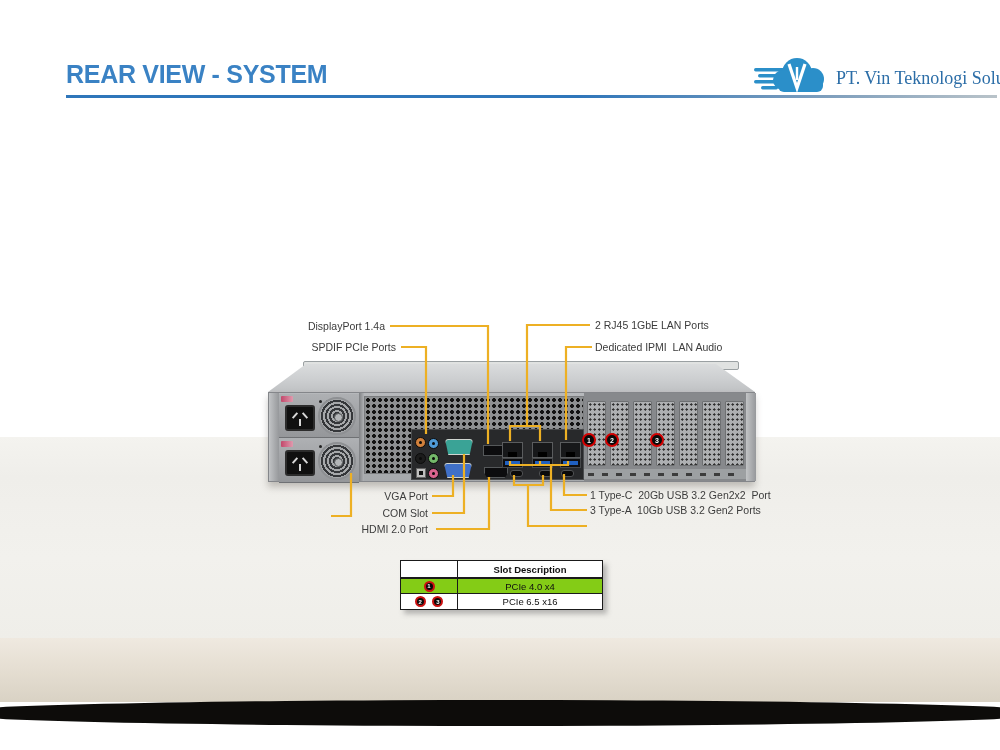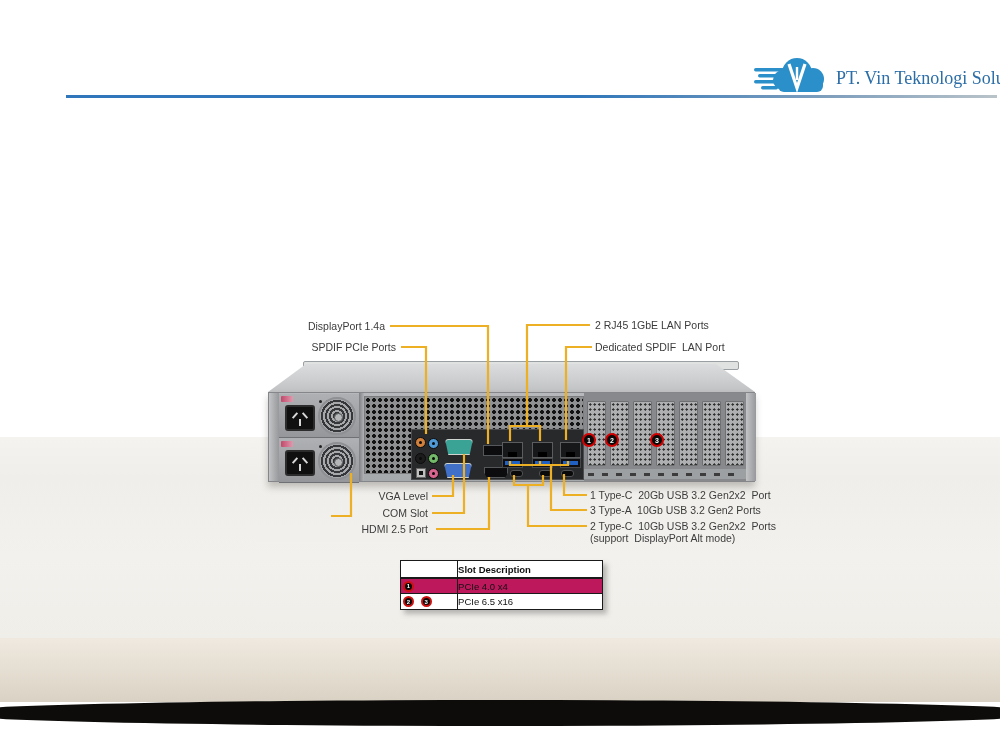--- a/index.html
+++ b/index.html
@@ -88,38 +88,39 @@
     border:1px solid #6e7072;box-sizing:border-box;border-radius:1px;}
   .slot-rail{position:absolute;left:0px;top:76px;width:162px;height:10px;background:#9da0a2;}
   .slot-rail i{position:absolute;left:4px;top:4px;width:154px;height:3px;
     background:repeating-linear-gradient(90deg,#3c3c3c 0 6px,transparent 6px 14px);}
   .marker{position:absolute;width:14px;height:14px;border-radius:50%;background:#0a0a0a;
     border:2.5px solid #d40000;box-sizing:border-box;color:#fff;font-size:7px;font-weight:bold;
     display:flex;align-items:center;justify-content:center;z-index:7;}
   
   .slot-table{position:absolute;left:400px;top:560px;width:203px;border-collapse:collapse;
     font-size:9.5px;color:#111;background:#fff;box-shadow:4px 4px 5px rgba(110,110,110,.45);}
-  .slot-table td{border:1px solid #1a1a1a;vertical-align:middle;padding:0;}
+  .slot-table td{border:1px solid #1a1a1a;text-align:center;vertical-align:middle;padding:0;}
   .slot-table .c1{width:57px;} .slot-table .c2{width:146px;}
   .slot-table .hrow td{height:16px;font-weight:bold;border-bottom-width:2px;}
-  .slot-table .row1 td{height:14px;background:#be185d;margin-top:28px;}
+  .slot-table .row1 td{height:14px;background:#84cc16;margin-top:28px;}
   .slot-table .row2 td{height:15px;}
   .tmark{display:inline-flex;width:11px;height:11px;border-radius:50%;background:#0a0a0a;
     border:2px solid #cc1111;box-sizing:border-box;color:#fff;font-size:6px;font-weight:bold;
     align-items:center;justify-content:center;vertical-align:middle;margin:0 2px;}
 </style>
 </head>
 <body>
 
 <div class="slide">
 
   <div class="bg-mid"></div>
   <div class="bg-desk"></div>
   <div class="bg-desk-shadow"></div>
 
+  <div class="page-title">REAR VIEW - SYSTEM</div>
   <div class="title-rule"></div>
 
   <div class="logo">
     <svg width="80" height="46" viewBox="0 0 80 46">
       <g fill="#2b8fc9">
         <rect x="2" y="16" width="32" height="3.4" rx="1.7"></rect>
         <rect x="6" y="22" width="28" height="3.4" rx="1.7"></rect>
         <rect x="2" y="28" width="24" height="3.4" rx="1.7"></rect>
         <rect x="9" y="34" width="17" height="3.4" rx="1.7"></rect>
         <circle cx="45" cy="21" r="15"></circle>
@@ -245,28 +246,26 @@
     <path d="M432,513 H464 V454"></path>
     <path d="M436,529 H489 V477"></path>
     <path d="M587,495 H564 V474"></path>
     <path d="M587,510 H551 V465 M510,461 V465 H568 V461 M540,461 V465"></path>
     <path d="M587,526 H528 V485 M514,475 V485 H543 V475"></path>
   </svg>
 
   <div class="callout r" style="right:615px;top:320px">DisplayPort 1.4a</div>
   <div class="callout r" style="right:604px;top:341px">SPDIF PCIe Ports</div>
   <div class="callout" style="left:595px;top:319px">2 RJ45 1GbE LAN Ports</div>
-  <div class="callout" style="left:595px;top:341px">Dedicated SPDIF  LAN Port</div>
-  <div class="callout r" style="right:572px;top:490px">VGA Level</div>
+  <div class="callout" style="left:595px;top:341px">Dedicated IPMI  LAN Audio</div>
+  <div class="callout r" style="right:572px;top:490px">VGA Port</div>
   <div class="callout r" style="right:572px;top:507px">COM Slot</div>
-  <div class="callout r" style="right:572px;top:523px">HDMI 2.5 Port</div>
+  <div class="callout r" style="right:572px;top:523px">HDMI 2.0 Port</div>
   <div class="callout" style="left:590px;top:489px">1 Type-C  20Gb USB 3.2 Gen2x2  Port</div>
   <div class="callout" style="left:590px;top:504px">3 Type-A  10Gb USB 3.2 Gen2 Ports</div>
-  <div class="callout" style="left:590px;top:520px;line-height:12px">2 Type-C  10Gb USB 3.2 Gen2x2  Ports
-(support  DisplayPort Alt mode)</div>
 
   <table class="slot-table">
     <tbody>
         <tr class="hrow">
       <td class="c1"></td>
       <td class="c2">Slot Description</td>
     </tr>
     <tr class="row1">
       <td class="c1">
         <span class="tmark">1</span>

